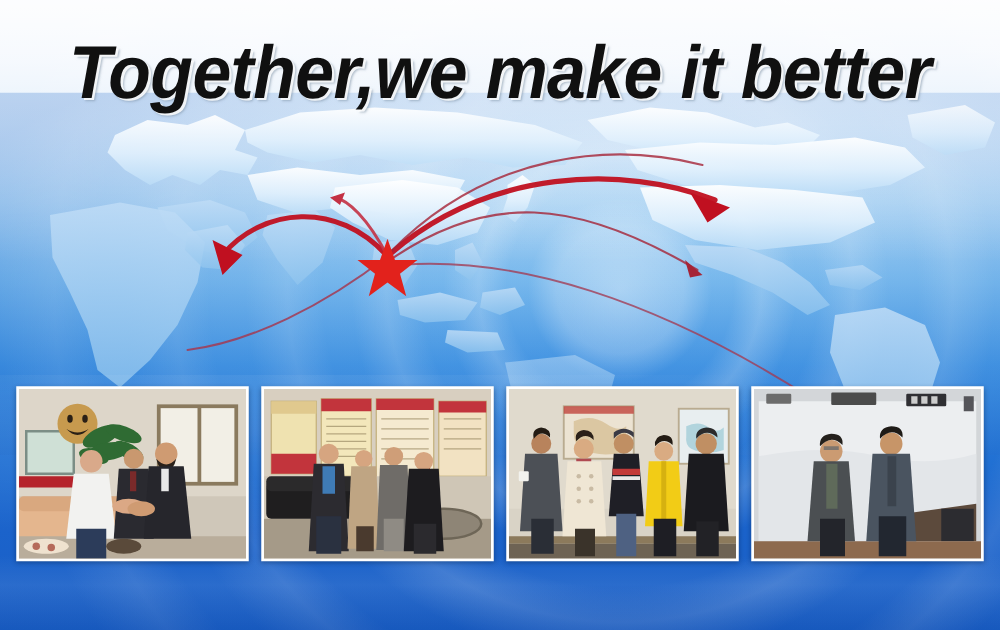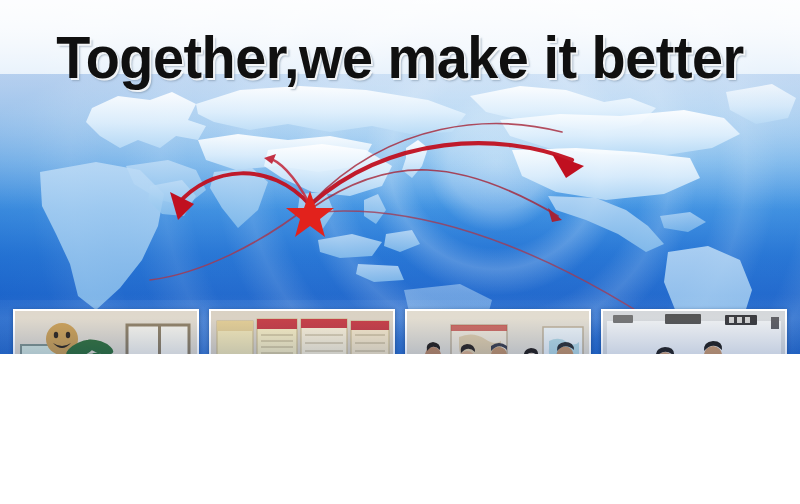--- a/index.html
+++ b/index.html
@@ -8,32 +8,33 @@
     background: #ffffff;
   }
   body {
     font-family: "Liberation Sans", sans-serif;
   }
 
   
   .banner {
     position: relative;
     width: 800px;
-    height: 354px;
+    height: 504px;
     overflow: hidden;
     background: linear-gradient(to bottom,
         #eef4fc 0%,
         #e7f0fb 8%,
         #cfe4f8 20%,
         #a8d2f3 32%,
         #74b6ec 45%,
         #3f92e2 58%,
         #2272d4 72%,
         #1b63cb 84%,
         #1a5fc6 100%);
+    font-style: italic;
   }
 
   
   .ripples {
     position: absolute;
     inset: 0;
     background:
       radial-gradient(circle at 62% 46%, rgba(255,255,255,0.42) 0%, rgba(255,255,255,0.26) 9%, rgba(255,255,255,0.0) 13%),
       radial-gradient(circle at 62% 46%, rgba(255,255,255,0.0) 16%, rgba(255,255,255,0.22) 20%, rgba(255,255,255,0.0) 25%),
       radial-gradient(circle at 62% 46%, rgba(255,255,255,0.0) 28%, rgba(255,255,255,0.17) 33%, rgba(255,255,255,0.0) 38%),

